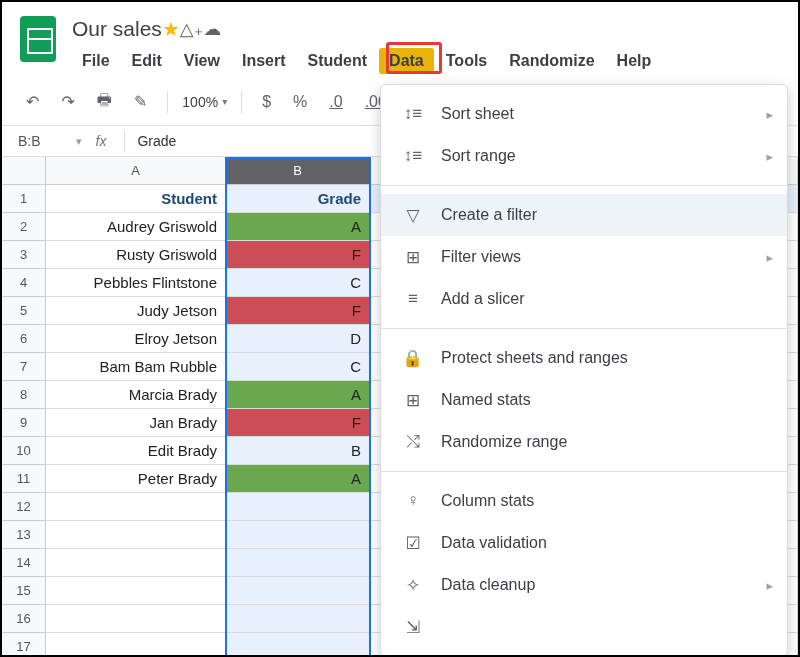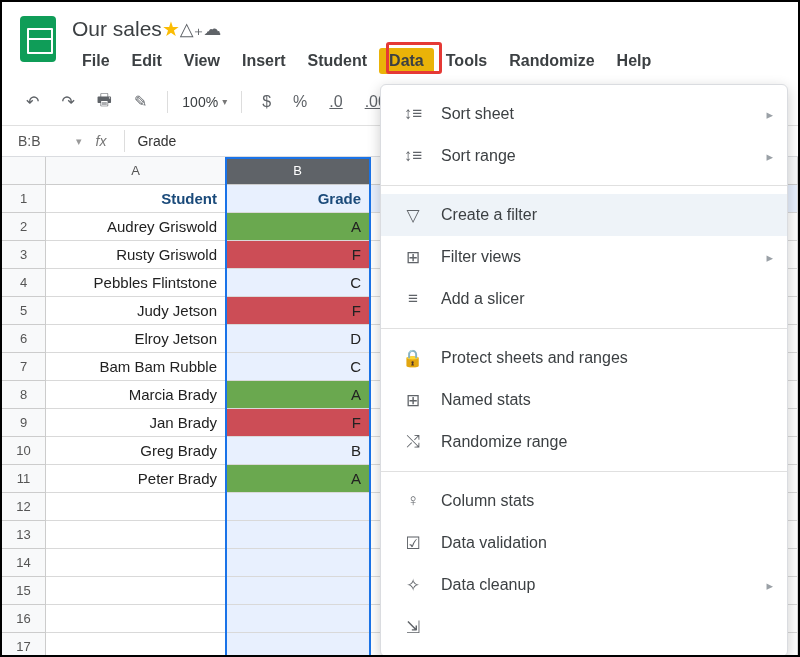--- a/index.html
+++ b/index.html
@@ -355,21 +355,21 @@
           <div class="cell c"></div>
         </div>
         <div class="row">
           <div class="rh">9</div>
           <div class="cell a">Jan Brady</div>
           <div class="cell b grade-f">F</div>
           <div class="cell c"></div>
         </div>
         <div class="row">
           <div class="rh">10</div>
-          <div class="cell a">Greg Brady</div>
+          <div class="cell a">Edit Brady</div>
           <div class="cell b ">B</div>
           <div class="cell c"></div>
         </div>
         <div class="row">
           <div class="rh">11</div>
           <div class="cell a">Peter Brady</div>
           <div class="cell b grade-a">A</div>
           <div class="cell c"></div>
         </div>
         <div class="row">

